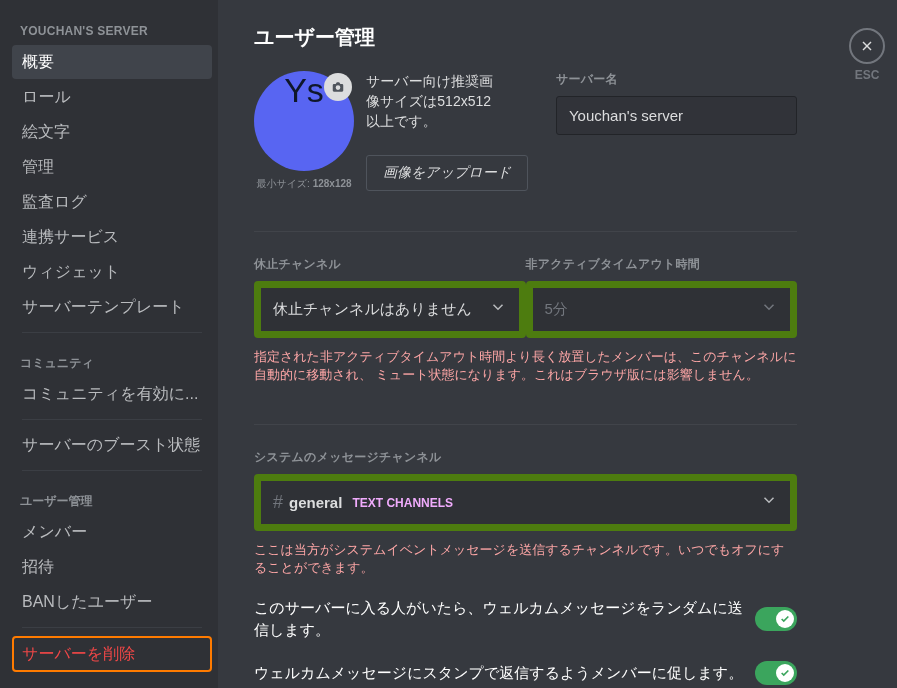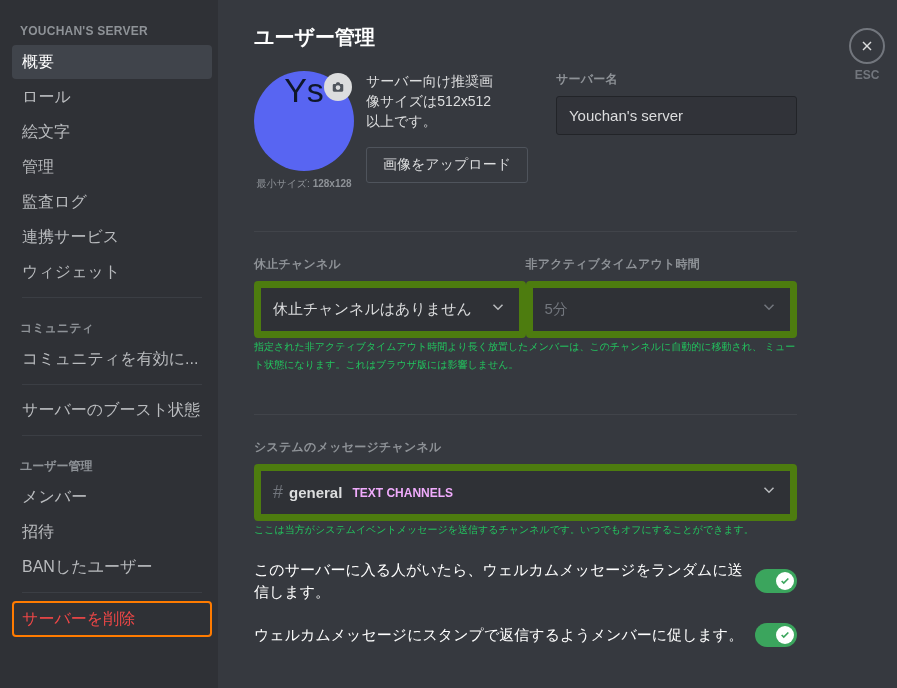--- a/index.html
+++ b/index.html
@@ -100,23 +100,24 @@
   font-size: 34px; font-weight: 400; position: relative;
 }
 .avatar-edit {
   position: absolute; top: 2px; right: 2px;
   width: 28px; height: 28px; border-radius: 50%;
   background: #dcddde; display: flex; align-items: center; justify-content: center;
 }
 .avatar-hint { color: #8e9297; font-size: 10px; margin-top: 6px; }
 .server-desc { width: 140px; color: #dcddde; font-size: 14px; line-height: 20px; }
 .upload-btn {
-  margin-top: 16px; background: transparent; border: 1px solid #4f545c;
+  margin-top: 24px; background: transparent; border: 1px solid #4f545c;
   color: #dcddde; padding: 8px 16px; border-radius: 3px; font-size: 14px;
   cursor: pointer;
+  font-style: italic;
 }
 .server-name-col { margin-left: 16px; flex: 1; }
 .field-label {
   color: #8e9297; font-size: 12px; font-weight: 700;
   margin-bottom: 8px; letter-spacing: 0.02em;
 }
 .text-input {
   width: 100%; background: #313339; border: 1px solid #222428;
   color: #dcddde; padding: 10px 12px; border-radius: 3px; font-size: 15px;
 }
@@ -124,21 +125,21 @@
 .row-2col { display: flex; gap: 0; }
 .col-half { flex: 1; }
 .select {
   width: 100%; background: #2f3136; border: 7px solid #4d7c0f;
   border-radius: 4px; padding: 10px 12px; color: #dcddde;
   display: flex; align-items: center; justify-content: space-between;
   font-size: 15px; cursor: pointer;
 }
 .select.dim { color: #72767d; }
 .chev { color: #b9bbbe; font-size: 18px; }
-.help-text { color: #22c55e; font-size: 10px; line-height: 18px; }
+.help-text { color: #fca5a5; font-size: 13px; margin-top: 10px; line-height: 18px; }
 .select-general { display:flex; align-items:center; gap:6px; }
 .hash { color: #72767d; font-size: 18px; font-weight: 500; }
 .gen-name { color: #dcddde; font-weight: 700; }
 .gen-sub { color: #f0abfc; font-size: 12px; font-weight: 700; margin-left: 4px; }
 .toggle-row {
   display: flex; align-items: center; justify-content: space-between;
   margin-top: 20px;
 }
 .toggle-label { color: #fff; font-size: 15px; line-height: 22px; flex: 1; }
 .toggle {
@@ -159,20 +160,21 @@
 
 <div class="sidebar">
   <div class="sidebar-header">YOUCHAN'S SERVER</div>
   <div class="sidebar-item active">概要</div>
   <div class="sidebar-item">ロール</div>
   <div class="sidebar-item">絵文字</div>
   <div class="sidebar-item">管理</div>
   <div class="sidebar-item">監査ログ</div>
   <div class="sidebar-item">連携サービス</div>
   <div class="sidebar-item">ウィジェット</div>
+  <div class="sidebar-item">サーバーテンプレート</div>
 
   <div class="sidebar-divider"></div>
   <div class="sidebar-category">コミュニティ</div>
   <div class="sidebar-item">コミュニティを有効に...</div>
 
   <div class="sidebar-divider"></div>
   <div class="sidebar-item">サーバーのブースト状態</div>
 
   <div class="sidebar-divider"></div>
   <div class="sidebar-category">ユーザー管理</div>

